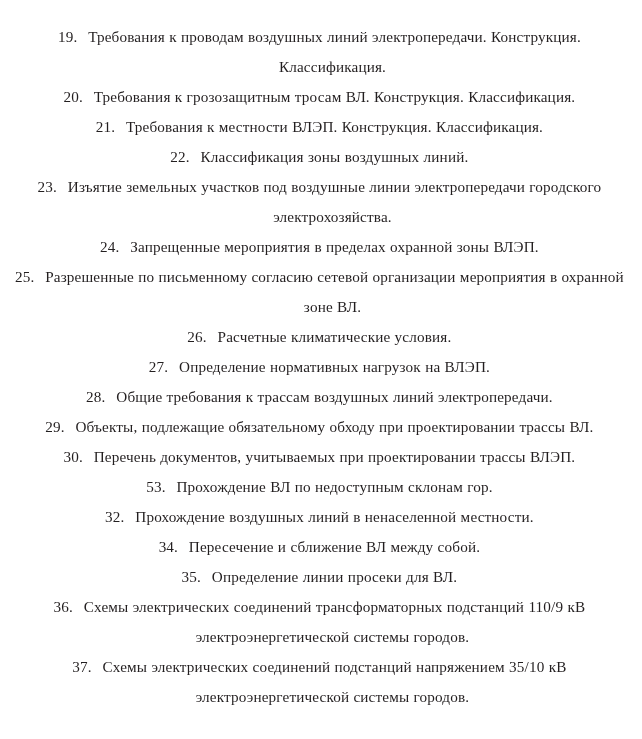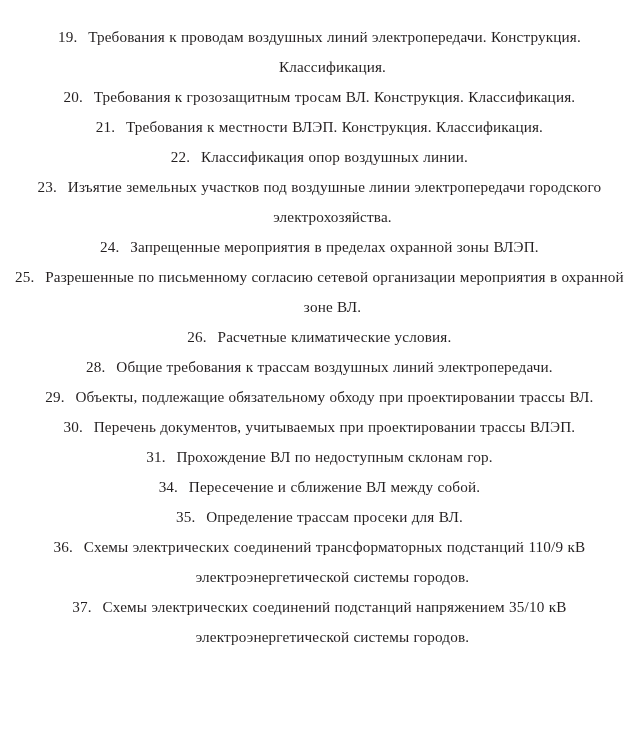--- a/index.html
+++ b/index.html
@@ -47,27 +47,29 @@
   }
 </style>
 </head>
 <body>
 
 <div class="page">
   <div class="doc-body" id="list-root">
       <p class="list-item"><span class="item-number">19.</span><span class="item-text">Требования к проводам воздушных линий электропередачи. Конструкция. Классификация.</span></p>
       <p class="list-item"><span class="item-number">20.</span><span class="item-text">Требования к грозозащитным тросам ВЛ. Конструкция. Классификация.</span></p>
       <p class="list-item"><span class="item-number">21.</span><span class="item-text">Требования к местности ВЛЭП. Конструкция. Классификация.</span></p>
-      <p class="list-item"><span class="item-number">22.</span><span class="item-text">Классификация опор воздушных линии.</span></p>
+      <p class="list-item"><span class="item-number">22.</span><span class="item-text">Классификация зоны воздушных линий.</span></p>
       <p class="list-item"><span class="item-number">23.</span><span class="item-text">Изъятие земельных участков под воздушные линии электропередачи городского электрохозяйства.</span></p>
       <p class="list-item"><span class="item-number">24.</span><span class="item-text">Запрещенные мероприятия в пределах охранной зоны ВЛЭП.</span></p>
       <p class="list-item"><span class="item-number">25.</span><span class="item-text">Разрешенные по письменному согласию сетевой организации мероприятия в охранной зоне ВЛ.</span></p>
       <p class="list-item"><span class="item-number">26.</span><span class="item-text">Расчетные климатические условия.</span></p>
+      <p class="list-item"><span class="item-number">27.</span><span class="item-text">Определение нормативных нагрузок на ВЛЭП.</span></p>
       <p class="list-item"><span class="item-number">28.</span><span class="item-text">Общие требования к трассам воздушных линий электропередачи.</span></p>
       <p class="list-item"><span class="item-number">29.</span><span class="item-text">Объекты, подлежащие обязательному обходу при проектировании трассы ВЛ.</span></p>
       <p class="list-item"><span class="item-number">30.</span><span class="item-text">Перечень документов, учитываемых при проектировании трассы ВЛЭП.</span></p>
-      <p class="list-item"><span class="item-number">31.</span><span class="item-text">Прохождение ВЛ по недоступным склонам гор.</span></p>
+      <p class="list-item"><span class="item-number">53.</span><span class="item-text">Прохождение ВЛ по недоступным склонам гор.</span></p>
+      <p class="list-item"><span class="item-number">32.</span><span class="item-text">Прохождение воздушных линий в ненаселенной местности.</span></p>
       <p class="list-item"><span class="item-number">34.</span><span class="item-text">Пересечение и сближение ВЛ между собой.</span></p>
-      <p class="list-item"><span class="item-number">35.</span><span class="item-text">Определение трассам просеки для ВЛ.</span></p>
+      <p class="list-item"><span class="item-number">35.</span><span class="item-text">Определение линии просеки для ВЛ.</span></p>
       <p class="list-item"><span class="item-number">36.</span><span class="item-text">Схемы электрических соединений трансформаторных подстанций 110/9 кВ электроэнергетической системы городов.</span></p>
       <p class="list-item"><span class="item-number">37.</span><span class="item-text">Схемы электрических соединений подстанций напряжением 35/10 кВ электроэнергетической системы городов.</span></p>
     </div>
 </div>
 
 </body></html>

